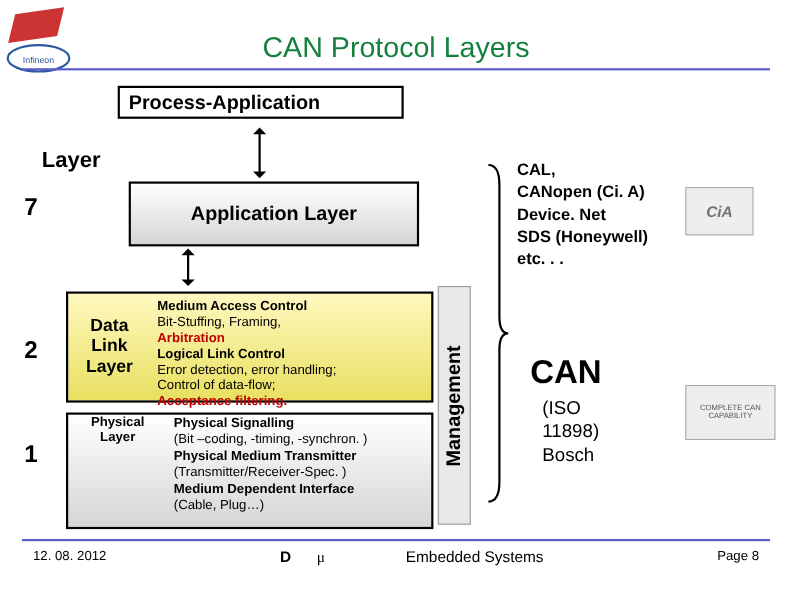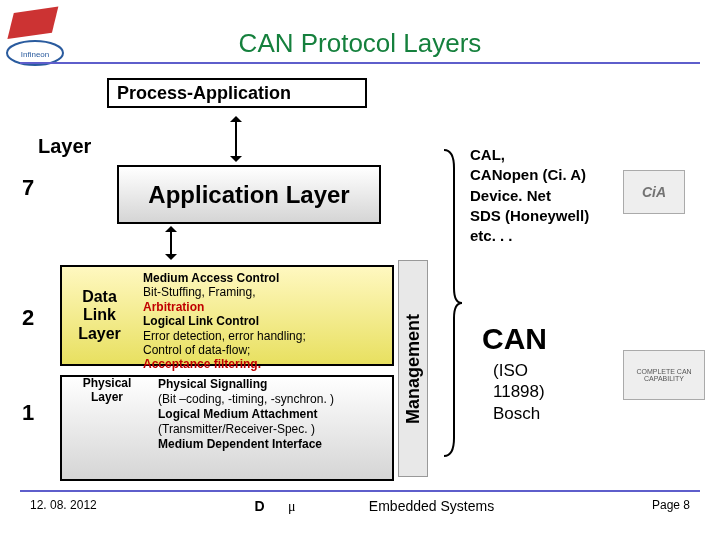--- a/index.html
+++ b/index.html
@@ -4,21 +4,21 @@
 <style>
 body{margin:0;font-family:Arial,sans-serif;width:720px;height:540px;background:#fff;position:relative;overflow:hidden}
 .logo-area{position:absolute;left:5px;top:5px;width:70px;height:70px}
 .logo-area svg{display:block}
 .title{position:absolute;left:0;right:0;top:28px;text-align:center;font-size:26px;color:#15803d}
 .hr-top{position:absolute;left:20px;right:20px;top:62px;height:2px;background:#5e5ecb}
 .proc-app{position:absolute;left:107px;top:78px;width:260px;height:30px;border:2px solid #000;background:#fff;font-weight:bold;font-size:18px;padding:3px 8px;box-sizing:border-box}
 .layer-label{position:absolute;left:38px;top:135px;font-size:20px;font-weight:bold}
 .num{position:absolute;left:22px;font-size:22px;font-weight:bold}
 .n7{top:175px}.n2{top:305px}.n1{top:400px}
-.app-layer{position:absolute;left:117px;top:165px;width:260px;height:55px;border:2px solid #000;background:linear-gradient(#fff,#d5d5d5);font-weight:bold;font-size:24px;display:flex;align-items:center;justify-content:center}
+.app-layer{position:absolute;left:117px;top:165px;width:260px;height:55px;border:2px solid #000;background:linear-gradient(#fff,#d5d5d5);font-weight:bold;font-size:18px;display:flex;align-items:center;justify-content:center}
 .dll-box{position:absolute;left:60px;top:265px;width:330px;height:97px;border:2px solid #000;background:linear-gradient(#fff8c0,#e8e060);display:flex}
 .dll-left{width:75px;font-weight:bold;font-size:16px;display:flex;flex-direction:column;justify-content:center;align-items:center;padding:4px;box-sizing:border-box;line-height:1.15}
 .dll-right{flex:1;font-size:12px;padding:4px 6px;line-height:1.2}
 .red{color:#c00000;font-weight:bold}
 .phy-box{position:absolute;left:60px;top:375px;width:330px;height:102px;border:2px solid #000;background:linear-gradient(#fff,#d5d5d5);display:flex}
 .phy-left{width:90px;font-weight:bold;font-size:12px;display:flex;flex-direction:column;justify-content:flex-start;align-items:center;line-height:1.15}
 .phy-right{flex:1;font-size:12px;padding:0 6px;line-height:1.25}
 .mgmt{position:absolute;left:398px;top:260px;width:28px;height:215px;background:#e8e8e8;border:1px solid #999;font-weight:bold;font-size:18px;writing-mode:vertical-rl;transform:rotate(180deg);text-align:center;display:flex;align-items:center;justify-content:center}
 .examples{position:absolute;left:470px;top:145px;font-size:15px;line-height:1.35;font-weight:bold}
 .can-text{position:absolute;left:482px;top:322px;font-size:30px;font-weight:bold}
@@ -81,23 +81,24 @@
 </div>
 
 <div class="phy-box">
   <div class="phy-left">
     <div>Physical</div>
     <div>Layer</div>
   </div>
   <div class="phy-right">
     <div><b>Physical Signalling</b></div>
     <div>(Bit –coding, -timing, -synchron. )</div>
-    <div><b>Logical Medium Attachment</b></div>
+    <div><b>Physical Medium Transmitter</b></div>
     <div>(Transmitter/Receiver-Spec. )</div>
     <div><b>Medium Dependent Interface</b></div>
+    <div>(Cable, Plug…)</div>
   </div>
 </div>
 
 <div class="mgmt">Management</div>
 
 <div class="bracket">
 <svg width="22" height="310">
       <path d="M2,2 Q12,2 12,20 L12,140 Q12,155 20,155 Q12,155 12,170 L12,290 Q12,308 2,308" fill="none" stroke="#000" stroke-width="2"></path>
     </svg>
 </div>

